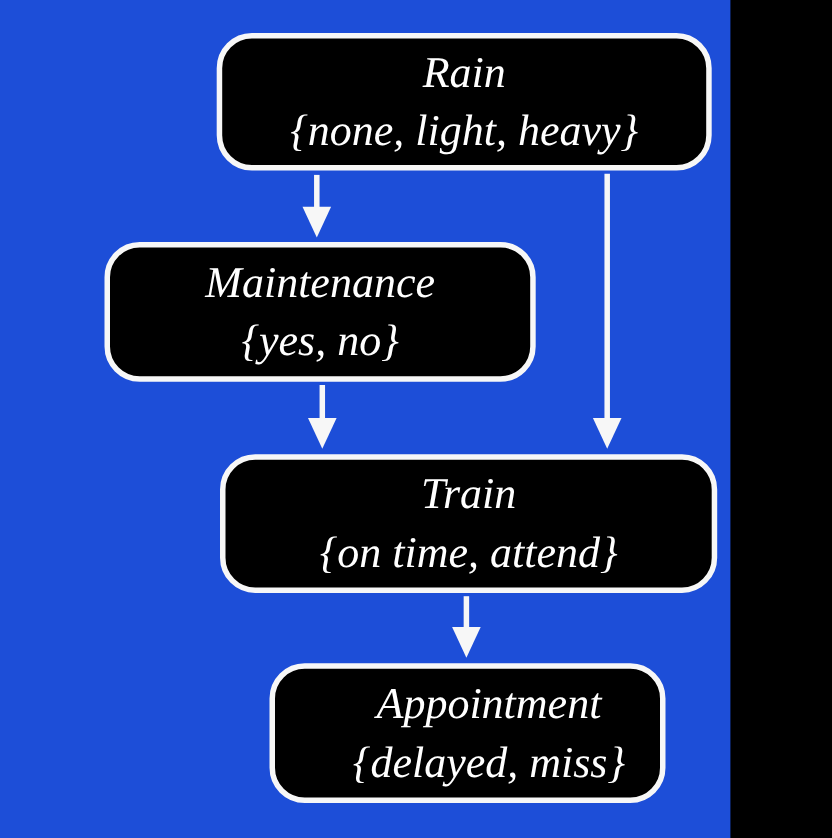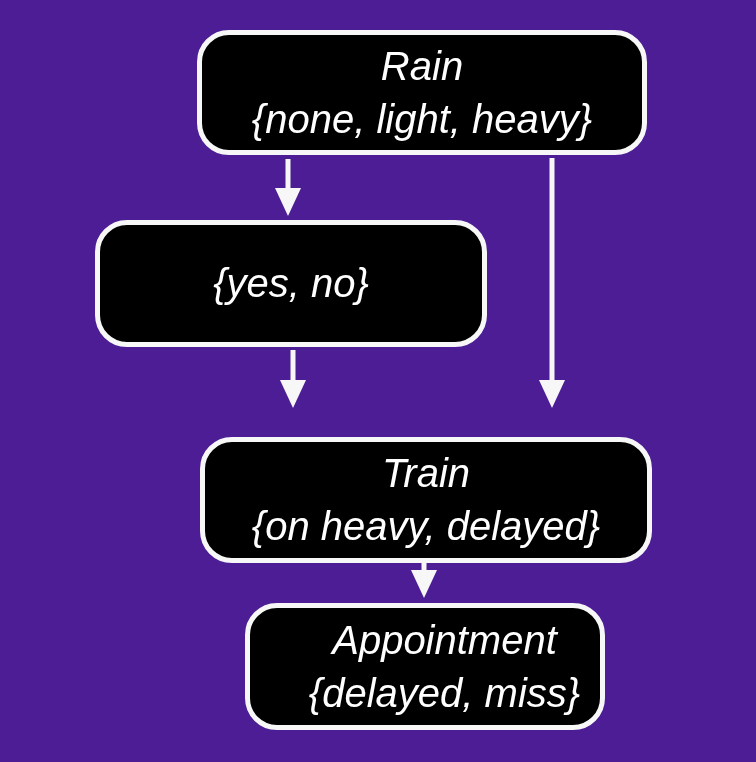--- a/index.html
+++ b/index.html
@@ -2,25 +2,25 @@
 <html><head>
 <meta charset="utf-8">
 <style>
   html, body {
     margin: 0;
     padding: 0;
     background: #000000;
   }
   .canvas {
     position: relative;
-    width: 756px;
+    width: 664px;
     height: 762px;
-    background: #4c1d95;
+    background: #1d4ed8;
     overflow: hidden;
-    font-family: Liberation Sans, sans-serif;
+    font-family: Liberation Serif, serif;
   }
   .edges {
     position: absolute;
     left: 0;
     top: 0;
     width: 756px;
     height: 762px;
   }
   .node {
     position: absolute;
@@ -33,21 +33,21 @@
     flex-direction: column;
     align-items: center;
     justify-content: center;
     text-align: center;
     font-style: italic;
     font-size: 40px;
     line-height: 1.32;
   }
   .node-rain        { left: 197px; top:  30px; width: 450px; height: 125px; }
   .node-maintenance { left:  95px; top: 220px; width: 392px; height: 127px; }
-  .node-train       { left: 200px; top: 413px; width: 452px; height: 126px; margin-top: 24px; }
+  .node-train       { left: 200px; top: 413px; width: 452px; height: 126px; }
   .node-appointment { left: 245px; top: 603px; width: 360px; height: 127px; padding-left: 39px; }
   .edge-line {
     stroke: #f7f7f7;
     stroke-width: 5;
     fill: none;
   }
   .edge-head {
     fill: #f7f7f7;
     stroke: none;
   }
@@ -79,26 +79,27 @@
       <polygon class="edge-head" points="424,598 411,570 437,570"></polygon>
     </g>
   </svg>
 
   <div class="node node-rain">
     <div>Rain</div>
     <div>{none, light, heavy}</div>
   </div>
 
   <div class="node node-maintenance">
+    <div>Maintenance</div>
     <div>{yes, no}</div>
   </div>
 
   <div class="node node-train">
     <div>Train</div>
-    <div>{on heavy, delayed}</div>
+    <div>{on time, attend}</div>
   </div>
 
   <div class="node node-appointment">
     <div>Appointment</div>
     <div>{delayed, miss}</div>
   </div>
 
 </div>
 
 </body></html>

